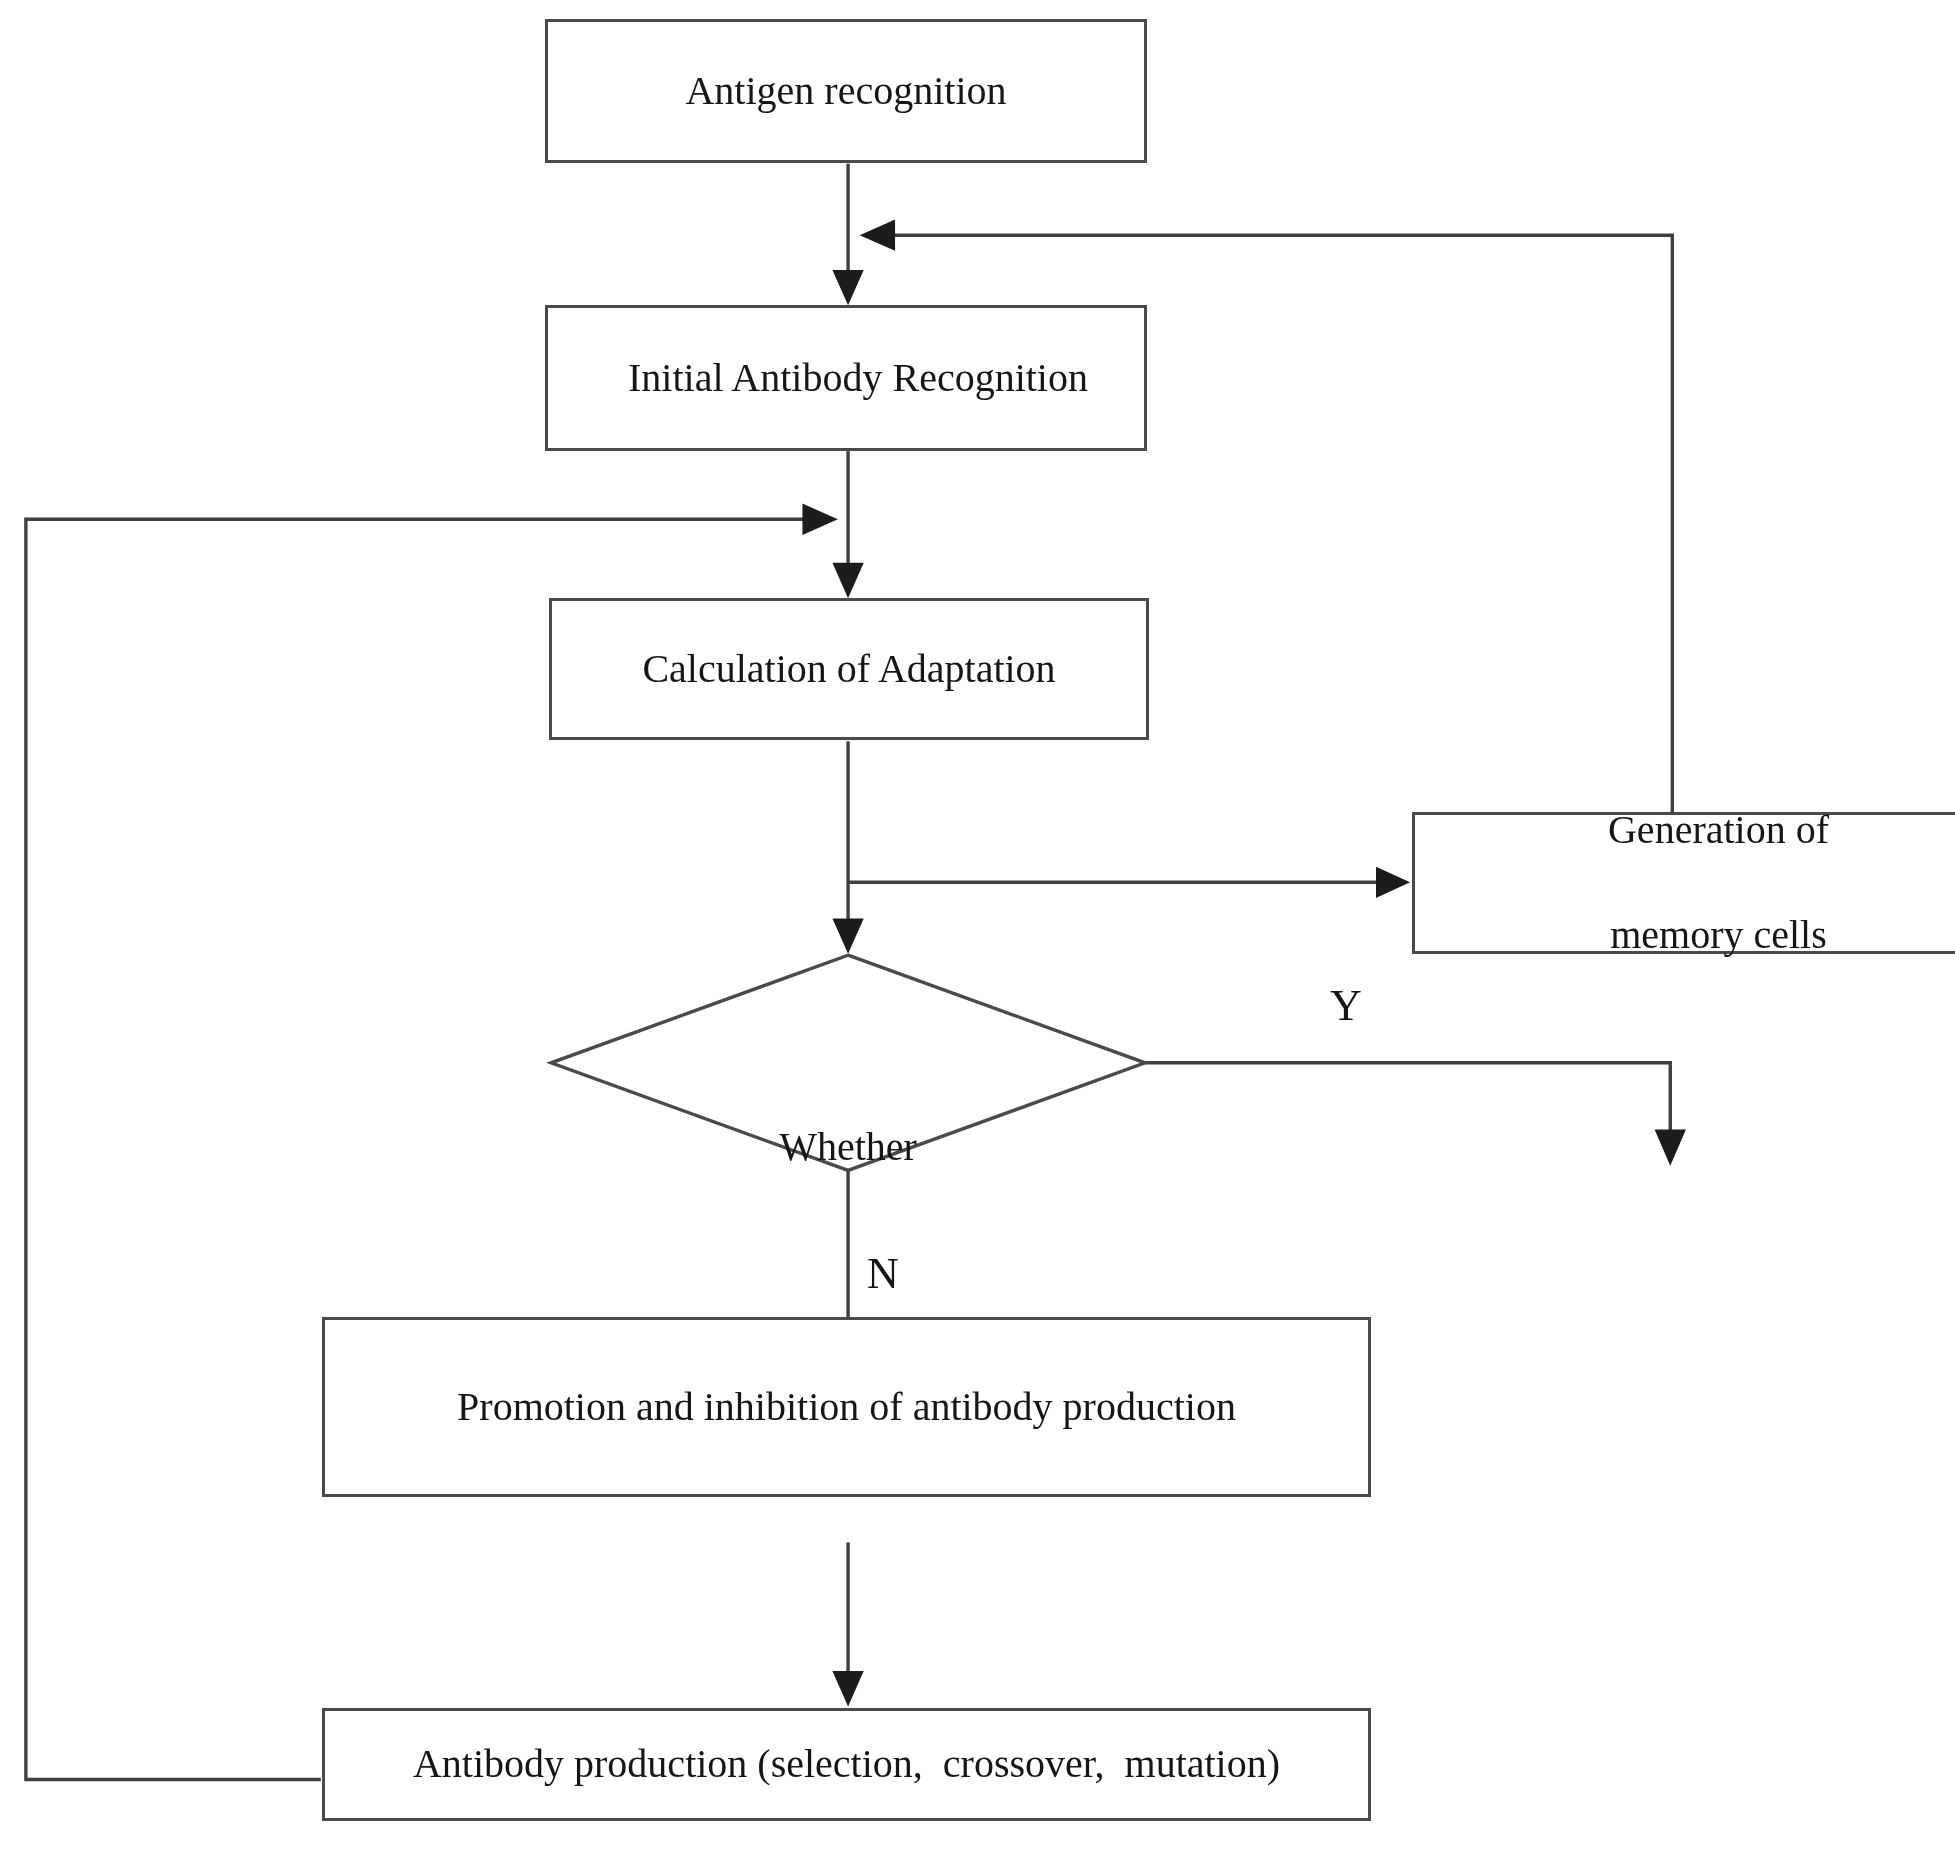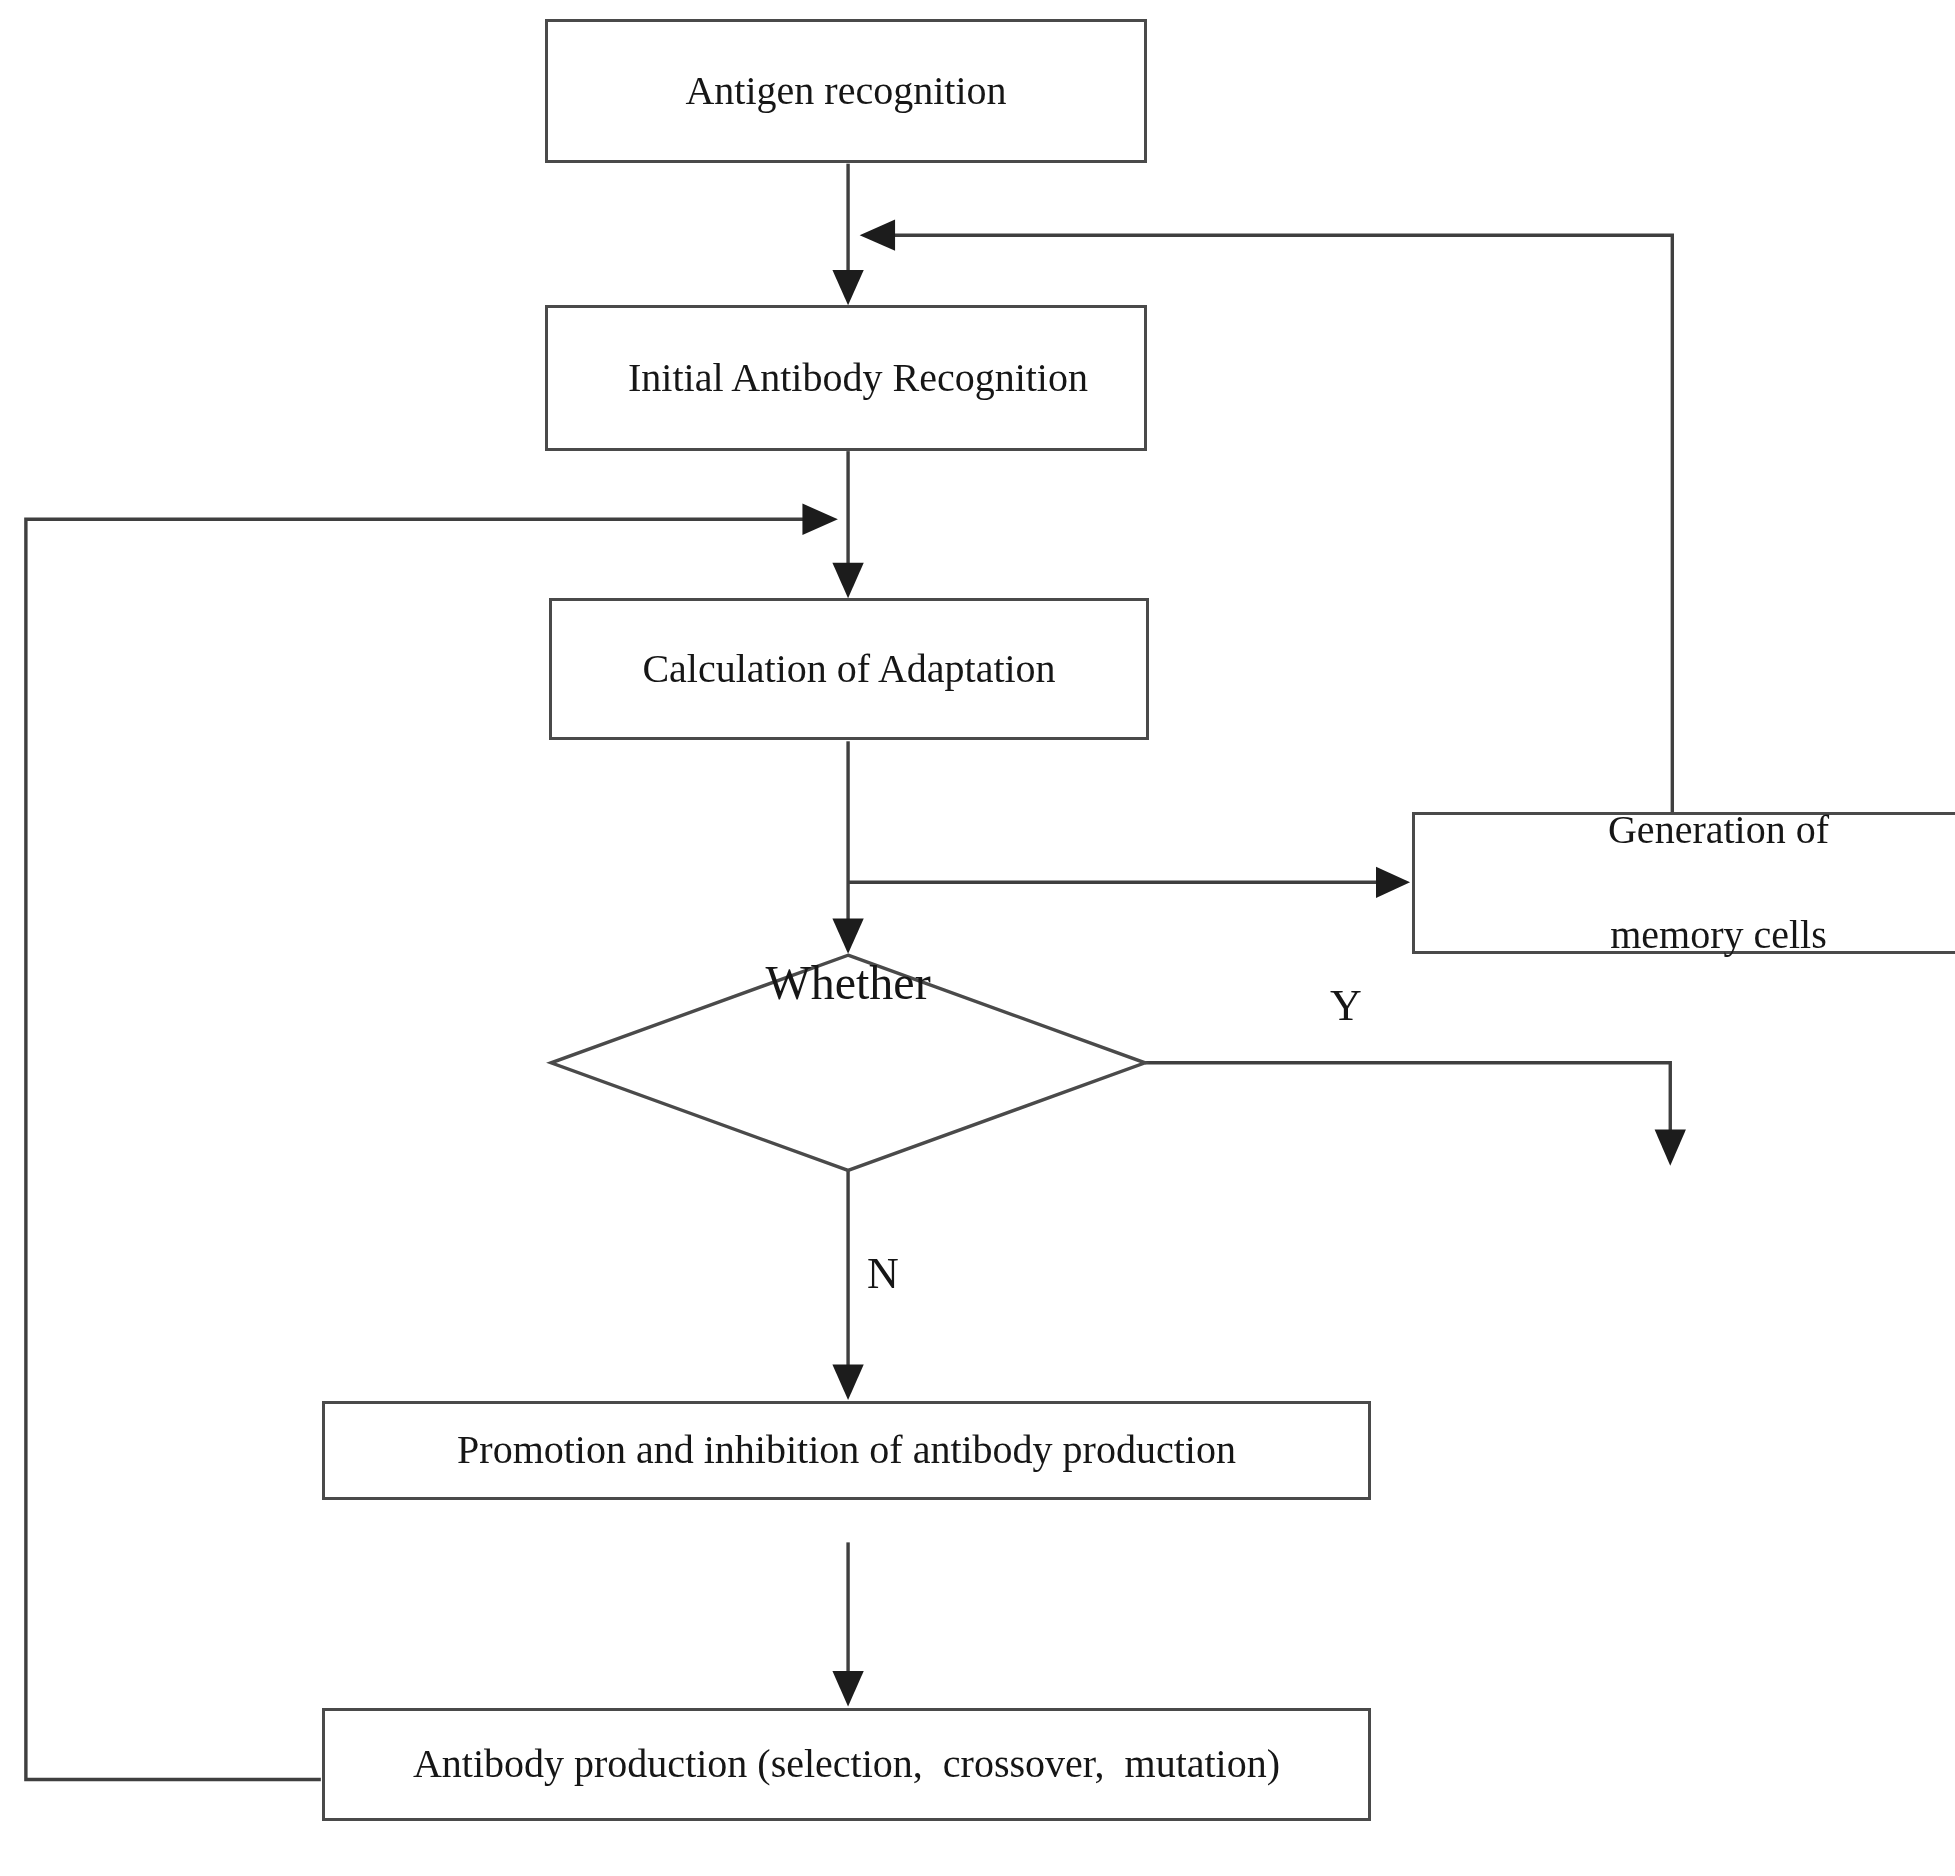--- a/index.html
+++ b/index.html
@@ -34,24 +34,24 @@
     color: #161616;
     white-space: pre-wrap;
   }
   .diamond-label-area {
     position: absolute;
     left: 551px;
     top: 955px;
     width: 594px;
     height: 215px;
     display: flex;
-    align-items: flex-start;
+    align-items: flex-end;
     justify-content: center;
     font-family: "Liberation Serif", "DejaVu Serif", serif;
-    font-size: 48px;
+    font-size: 40px;
     color: #161616;
   }
   .edge-label {
     position: absolute;
     font-family: "Liberation Serif", "DejaVu Serif", serif;
     font-size: 44px;
     color: #161616;
   }
   #label-yes { left: 1330px; top: 980px; }
   #label-no  { left: 867px; top: 1248px; }
@@ -115,21 +115,21 @@
       <span>Generation of</span><br>
       <span>memory cells</span>
     </span>
   </div>
 
   <div class="diamond-label-area">
     <span>Whether</span>
   </div>
 
 
-  <div class="box" style="left:322px; top:1401px; width:1049px; height:99px;">
+  <div class="box" style="left:322px; top:1317px; width:1049px; height:180px;">
     <span>Promotion and inhibition of antibody production</span>
   </div>
 
   <div class="box" style="left:322px; top:1708px; width:1049px; height:113px;">
     <span>Antibody production (selection,  crossover,  mutation)</span>
   </div>
 
   <div class="edge-label" id="label-yes">Y</div>
   <div class="edge-label" id="label-no">N</div>
 

